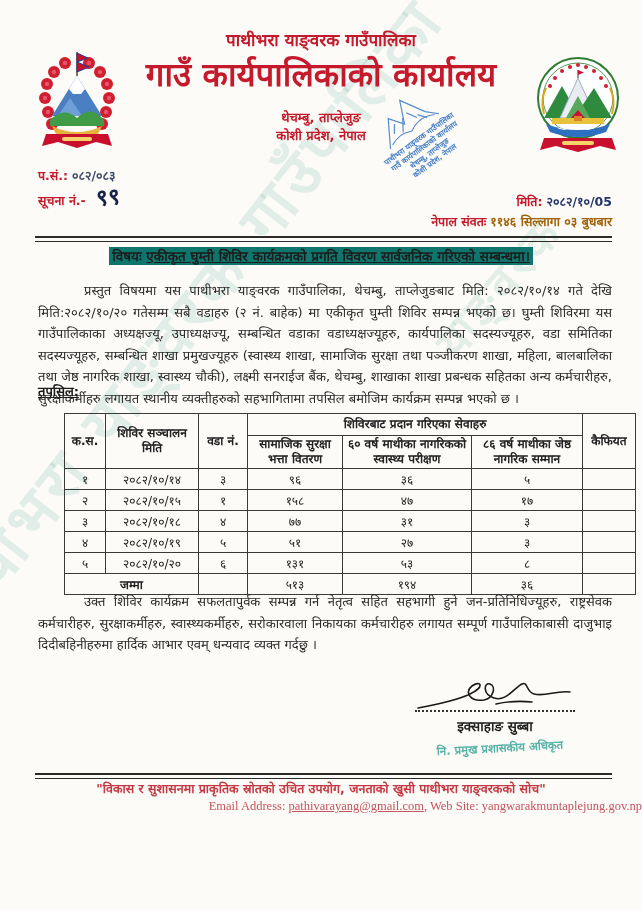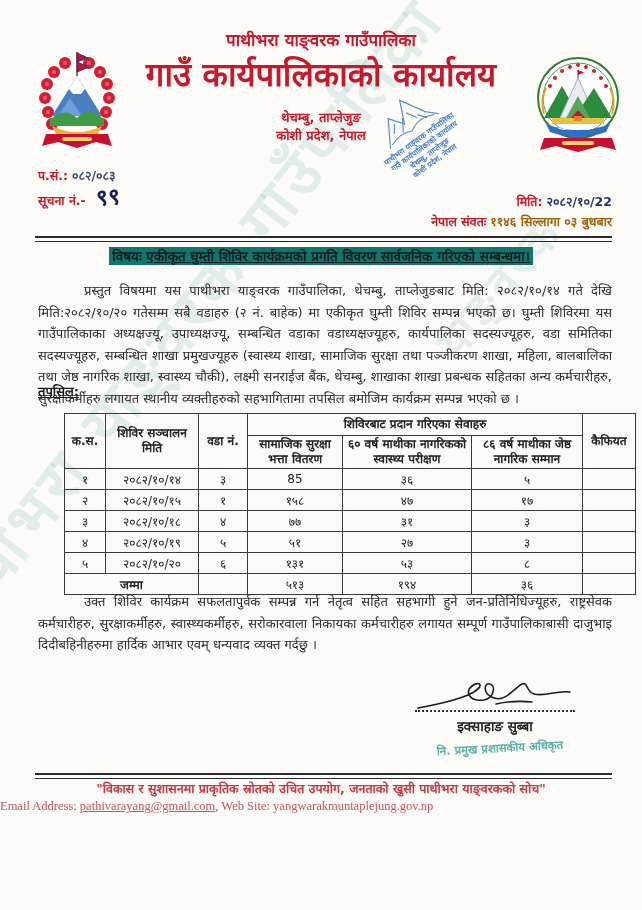--- a/index.html
+++ b/index.html
@@ -77,21 +77,21 @@
   .sig-dots{width:160px;margin:0 auto;border-bottom:2px dotted #333;margin-top:-6px;}
   .sig-name{font-size:13.5px;font-weight:bold;color:#1f1f1f;margin-top:5px;}
   .sig-title{font-size:12.5px;font-weight:bold;color:#2a2a2a;margin-top:2px;}
   .teal-stamp{
     position:absolute;left:-20px;top:62px;width:260px;
     transform:rotate(-3deg);color:#2fa093;opacity:.8;
     font-size:11.5px;font-weight:bold;white-space:nowrap;pointer-events:none;
   }
   
   .slogan{position:absolute;left:0;right:0;top:780px;text-align:center;font-size:12.5px;font-weight:bold;color:#c43a45;}
-  .contact{position:absolute;left:0;right:0;top:799px;text-align:left;font-size:12.5px;color:#c4545e;font-family:"Liberation Serif","DejaVu Serif",serif;}
+  .contact{position:absolute;left:0;right:0;top:799px;text-align:right;font-size:12.5px;color:#c4545e;font-family:"Liberation Serif","DejaVu Serif",serif;}
   .contact .mail{text-decoration:underline;}
 </style>
 </head>
 <body>
 
 <div class="page">
 
   <div class="watermark">पाथीभरा याङ्वरक गाउँपालिका</div>
   <div class="watermark2">याङ्वरक</div>
 
@@ -216,21 +216,21 @@
     </div>
     <div class="notice-row">
       <span class="lbl-red">सूचना नं.-</span>
       <span class="hand-num">९९</span>
     </div>
   </div>
 
   <div class="meta-right">
     <div>
       <span class="lbl-red">मिति:</span>
-      <span class="val-date">२०८२/१०/22</span>
+      <span class="val-date">२०८२/१०/05</span>
     </div>
     <div>
       <span class="lbl-red">नेपाल संवतः</span>
       <span class="val-dark">११४६ सिल्लागा ०३ बुधबार</span>
     </div>
   </div>
 
   <div class="rule rule-top"></div>
 
   <div class="subject">
@@ -257,21 +257,21 @@
         <th class="w-allow">सामाजिक सुरक्षा भत्ता वितरण</th>
         <th class="w-health">६० वर्ष माथीका नागरिकको स्वास्थ्य परीक्षण</th>
         <th class="w-honor">८६ वर्ष माथीका जेष्ठ नागरिक सम्मान</th>
       </tr>
     </thead>
     <tbody>
       <tr>
         <td>१</td>
         <td>२०८२/१०/१४</td>
         <td>३</td>
-        <td>85</td>
+        <td>९६</td>
         <td>३६</td>
         <td>५</td>
         <td></td>
       </tr>
       <tr>
         <td>२</td>
         <td>२०८२/१०/१५</td>
         <td>१</td>
         <td>१५८</td>
         <td>४७</td>

